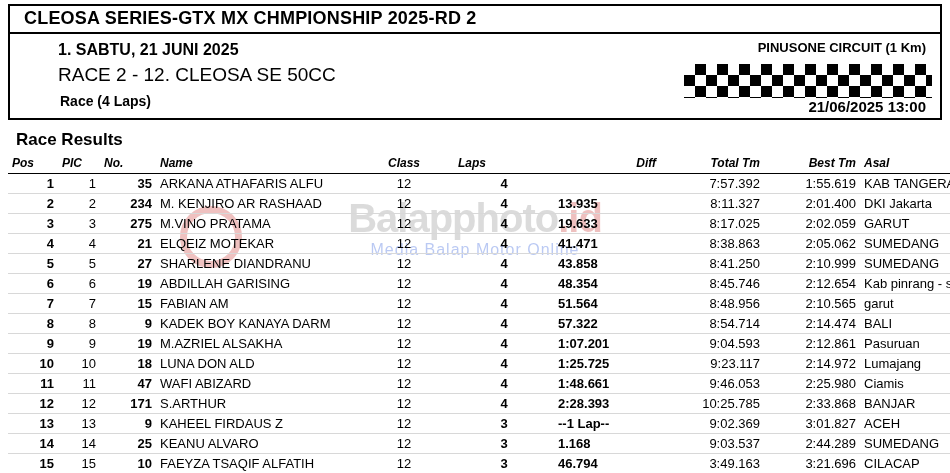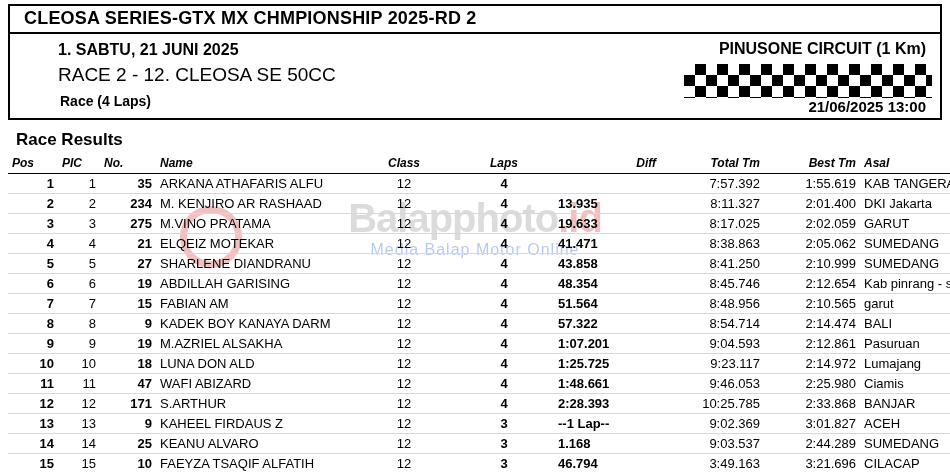--- a/index.html
+++ b/index.html
@@ -61,21 +61,21 @@
   .info-line3 {
     font-size: 14px;
     font-weight: bold;
     line-height: 26px;
     padding-left: 2px;
   }
   .circuit {
     position: absolute;
     right: 14px;
     top: 6px;
-    font-size: 16px;
+    font-size: 13px;
     font-weight: bold;
   }
   
   .flag {
     position: absolute;
     right: 8px;
     top: 30px;
     width: 248px;
     height: 34px;
     background-color: #ffffff;
@@ -135,21 +135,21 @@
   .c-class { width: 92px;  text-align: center; font-size: 10px; }
   .c-laps  { width: 92px;  text-align: center; font-weight: bold; font-size: 14px; }
   .c-diff  { width: 98px;  text-align: left; font-weight: bold; font-size: 13.5px; }
   .c-total { width: 96px;  text-align: right; font-size: 13.5px; }
   .c-best  { width: 88px;  text-align: right; font-size: 13.5px; }
   .c-asal  { width: 96px;  text-align: left; font-size: 10px; }
 
   th.c-pos, th.c-no { text-align: left; }
   th.c-pic { text-align: left; }
   th.c-diff, th.c-total, th.c-best { text-align: right; }
-  th.c-laps { text-align: center; }
+  th.c-laps { text-align: left; }
 
   
   .watermark {
     position: absolute;
     left: 175px;
     top: 196px;
     width: 600px;
     height: 80px;
     pointer-events: none;
     opacity: 0.30;

